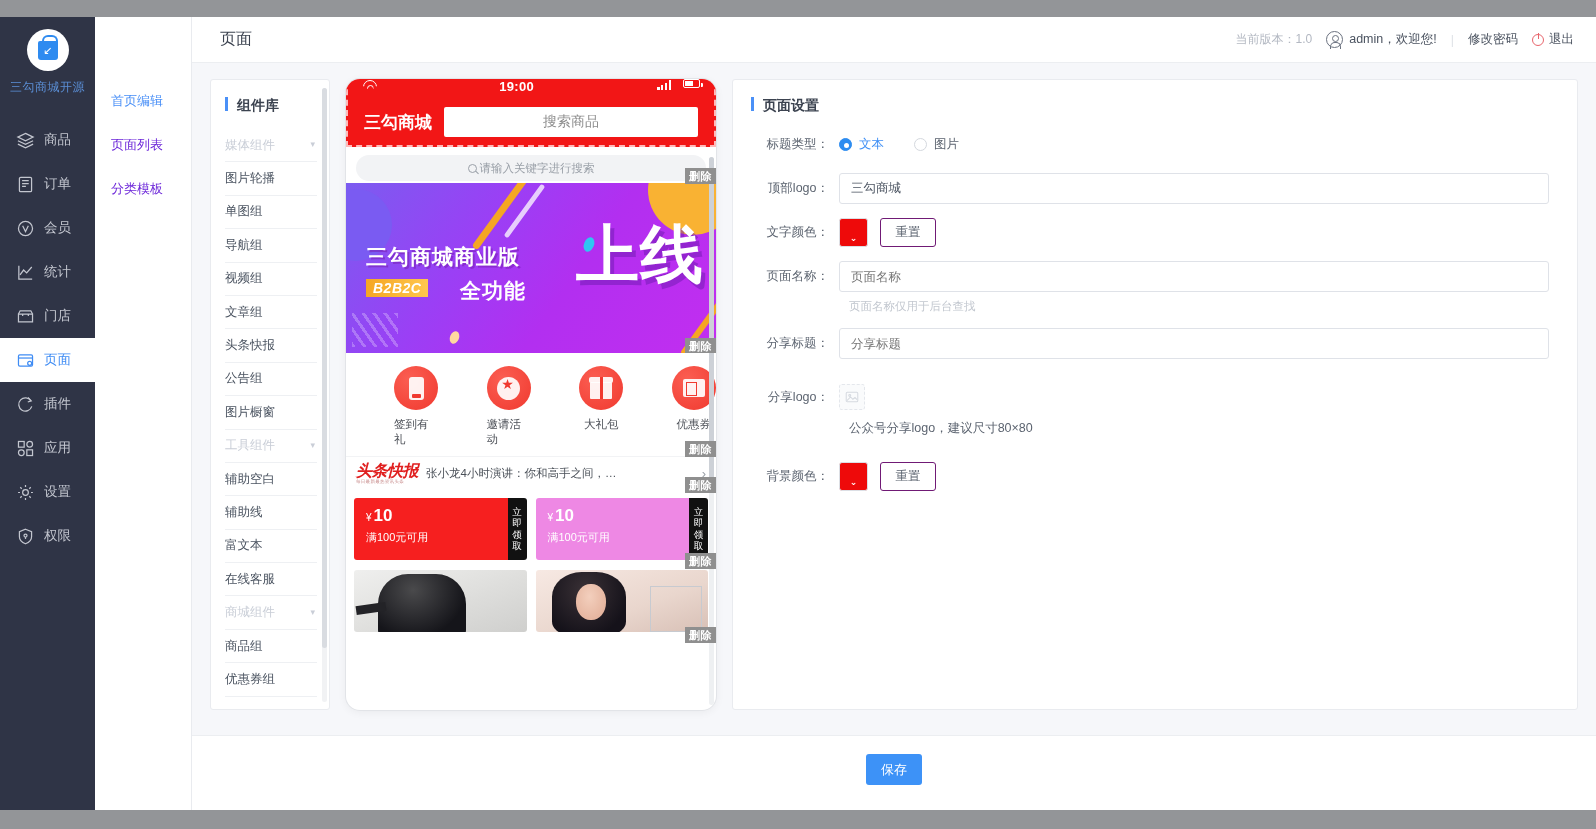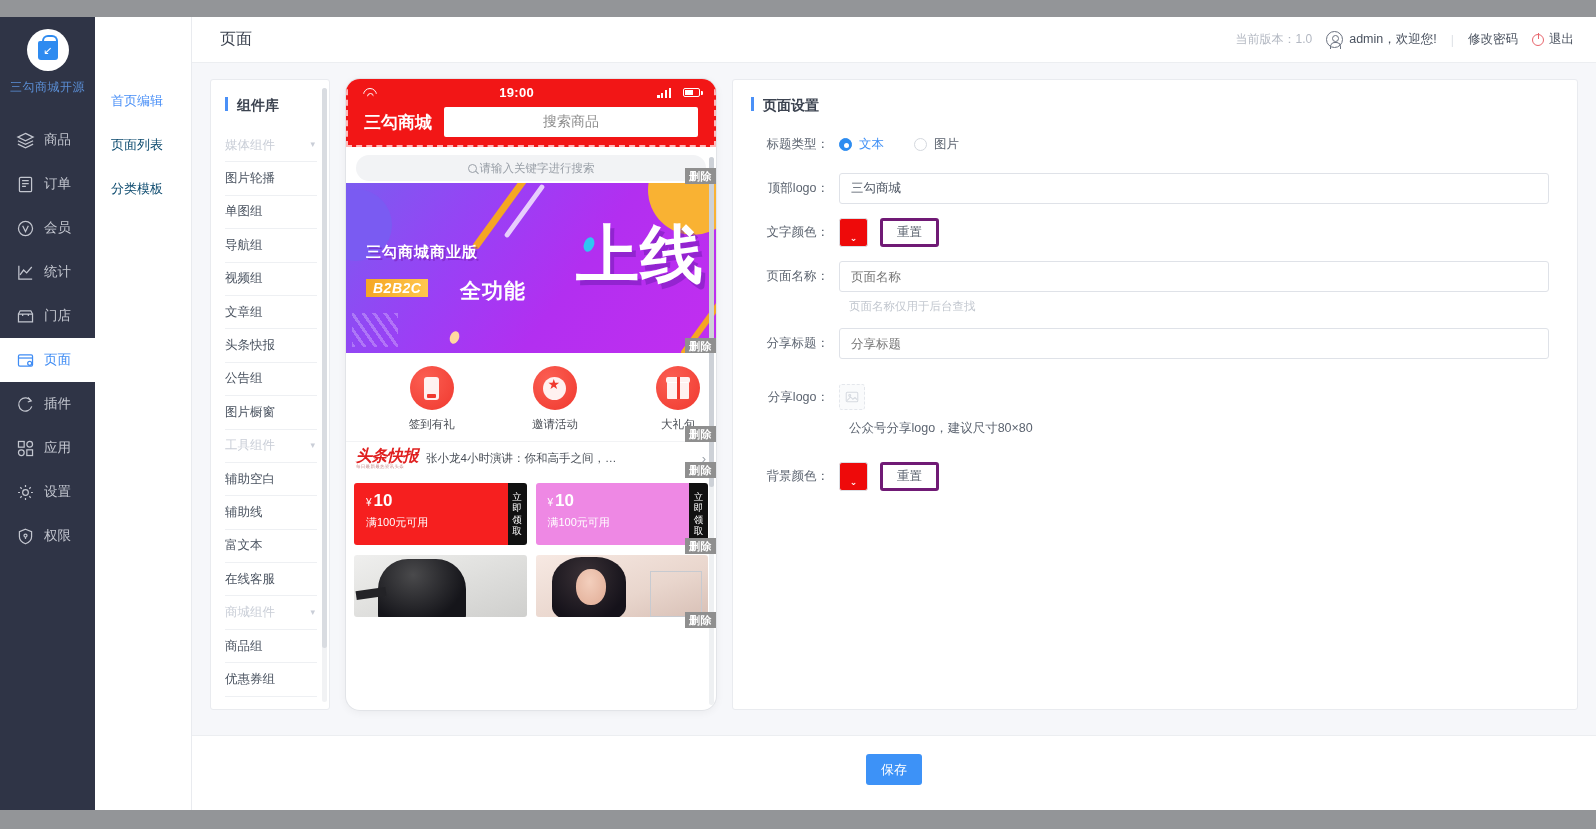--- a/index.html
+++ b/index.html
@@ -54,21 +54,21 @@
   .nav-item .ico svg { width:19px; height:19px; display:block; }
   .nav-item svg * { stroke: currentColor; }
 
   
   .subnav {
     width: 97px; flex: 0 0 97px; background:#fff;
     border-right: 1px solid #e9ebef;
     padding-top: 62px;
   }
   .subnav-item {
-    font-size: 13px; color:#0c4a6e; padding: 0 0 0 16px;
+    font-size: 13px; color:#6d28d9; padding: 0 0 0 16px;
     height: 44px; line-height: 44px; cursor:pointer; white-space:nowrap;
   }
   .subnav-item.active { color:#4a90f7; }
 
   
   .main { flex: 1 1 auto; display:flex; flex-direction:column; min-width:0; background:#fff; }
   .topbar {
     height: 46px; flex:0 0 46px;
     border-bottom: 1px solid #eceef1;
     display:flex; align-items:center; padding: 0 22px 0 28px;
@@ -116,21 +116,21 @@
 
   
   .phone-wrap { width: 370px; flex:0 0 370px; height:631px; position:relative; }
   .phone {
     position:absolute; left:0; top:0; width:370px; height:631px;
     border-radius:14px; background:#fff;
     box-shadow: 0 0 0 1px #e2e4e8, 0 2px 10px rgba(0,0,0,.06);
     overflow:hidden;
   }
   .ph-header { background:#f21616; border:2px dashed #ffb9b9; border-top:none; }
-  .ph-status { height:26px; display:flex; align-items:center; padding: 0 14px; color:#fff; }
+  .ph-status { height:26px; display:flex; align-items:flex-start; padding: 0 14px; color:#fff; }
   .ph-status .t { flex:1; text-align:center; font-size:13px; font-weight:bold; letter-spacing:.3px; }
   .wifi { width:14px;height:11px; position:relative; }
   .wifi:before{content:'';position:absolute;left:1px;top:1px;width:12px;height:12px;border:1.6px solid #fff;border-radius:50%;clip-path:polygon(0 0,100% 0,100% 45%,0 45%);}
   .wifi:after{content:'';position:absolute;left:4.5px;top:6px;width:5px;height:5px;border:1.6px solid #fff;border-radius:50%;clip-path:polygon(0 0,100% 0,100% 55%,0 55%);}
   .sig { display:flex; align-items:flex-end; gap:1.4px; height:11px; }
   .sig i { width:2.4px; background:#fff; display:block; }
   .sig i:nth-child(1){height:3px}.sig i:nth-child(2){height:5px}.sig i:nth-child(3){height:7.5px}.sig i:nth-child(4){height:10px}
   .batt { width:17px;height:9px;border:1.4px solid #fff;border-radius:2px;position:relative;margin-left:12px; }
   .batt:before{content:'';position:absolute;left:1px;top:1px;width:8px;height:5px;background:#fff;}
   .batt:after{content:'';position:absolute;right:-3.5px;top:2.5px;width:2px;height:4px;background:#fff;border-radius:0 1px 1px 0;}
@@ -171,21 +171,21 @@
     transform:rotate(36deg); left:176px; top:-4px; }
   .bn-streak3 { position:absolute; width:6px;height:70px; background:#f5a623; border-radius:4px;
     transform:rotate(36deg); right:10px; top:108px; }
   .bn-dot { position:absolute; width:10px;height:15px; background:#2ec6f2; border-radius:50%;
     transform:rotate(22deg); left:238px; top:54px; }
   .bn-dot2 { position:absolute; width:9px;height:13px; background:#ffd9a0; border-radius:50%;
     transform:rotate(22deg); left:104px; top:148px; }
   .bn-hatch { position:absolute; left:6px; bottom:6px; width:46px; height:34px;
     background: repeating-linear-gradient(55deg, rgba(255,255,255,.26) 0 3px, transparent 3px 9px); }
   .bn-text { position:absolute; left:0; top:0; width:100%; height:100%; }
-  .bn-l1 { position:absolute; left:20px; top:60px; font-size:15px; font-weight:bold; color:#fff;
+  .bn-l1 { position:absolute; left:20px; top:60px; font-size:21px; font-weight:bold; color:#fff;
     letter-spacing:1px; text-shadow: 2px 2px 0 rgba(120,30,180,.55); }
   .bn-tag { position:absolute; left:20px; top:96px; background:linear-gradient(90deg,#f5a623,#ffc74d);
     color:#fff; font-size:14px; font-weight:bold; font-style:italic; padding:1px 7px; letter-spacing:.5px; }
   .bn-l2 { position:absolute; left:114px; top:94px; font-size:21px; font-weight:bold; color:#fff; letter-spacing:1px; }
   .bn-big { position:absolute; right:12px; top:40px; font-size:63px; font-weight:bold; color:#fff;
     line-height:1; letter-spacing:1px; text-shadow: 4px 5px 0 rgba(110,25,175,.5); }
 
   .c-icons { display:flex; padding: 13px 0 9px 0; }
   .ic-cell { flex:1; display:flex; flex-direction:column; align-items:center; gap:7px;padding-left:48px; }
   .ic-circle { width:44px;height:44px;border-radius:50%;
@@ -254,21 +254,21 @@
   .radios { display:flex; align-items:center; gap:30px; height:31px; }
   .radio { display:flex; align-items:center; gap:7px; cursor:pointer; font-size:12.5px; color:#5c6470; }
   .dot { width:13px;height:13px;border-radius:50%;border:1px solid #d4d8de; background:#fff; display:block; position:relative; }
   .radio.on .dot { border-color:#2d8cf0; background:#2d8cf0; }
   .radio.on .dot:after { content:''; position:absolute; left:4px; top:4px; width:5px;height:5px;border-radius:50%;background:#fff; }
   .radio.on span { color:#3d8ef5; }
   .colorrow { display:flex; align-items:center; gap:12px; height:31px; }
   .swatch { width:29px;height:29px; border:1px solid #dcdfe5; border-radius:3px; background:#ee0a0a;
     display:flex; align-items:flex-end; justify-content:center; cursor:pointer; }
   .swatch b { color:#fff; font-size:9px; line-height:16px; }
-  .resetbtn { height:29px; min-width:56px; padding: 0 14px; border:3px solid #701a75; border-radius:3px;
+  .resetbtn { height:29px; min-width:56px; padding: 0 14px; border:1px solid #701a75; border-radius:3px;
     background:#fff; font-size:12.5px; color:#5c6470; cursor:pointer;
     display:flex; align-items:center; justify-content:center; }
   .imgbox { width:26px;height:26px; border:1px dashed #e4e7ec; border-radius:3px; background:#fafbfc;
     display:flex; align-items:center; justify-content:center; cursor:pointer; }
   .imgbox svg { width:14px; height:14px; display:block; }
   .logohint { font-size:12.5px; color:#5c6470; margin: 10px 0 0 86px; }
 
   .footer { flex:1 1 auto; background:#fff; display:flex; align-items:flex-start;
     justify-content:center; padding-top: 18px; }
   .savebtn { width:56px; height:31px; background:#3d92f7; color:#fff; border:none; border-radius:3px;
@@ -515,20 +515,26 @@
                       <i class="g"></i>
                     </span>
                   <span class="ic-label">邀请活动</span>
                 </div>
                 <div class="ic-cell">
                   <span class="ic-circle gi">
                       <i class="g"></i>
                     </span>
                   <span class="ic-label">大礼包</span>
                 </div>
+                <div class="ic-cell">
+                  <span class="ic-circle cp">
+                      <i class="g"></i>
+                    </span>
+                  <span class="ic-label">优惠券</span>
+                </div>
                 <span class="del-badge">删除</span>
               </div>
 
               <div class="comp c-news">
                 <span class="news-logo">
                   <span>头条快报</span>
                   <small>每日最新最热资讯头条</small>
                 </span>
                 <span class="news-txt">张小龙4小时演讲：你和高手之间，…</span>
                 <span class="news-arrow">›</span>

